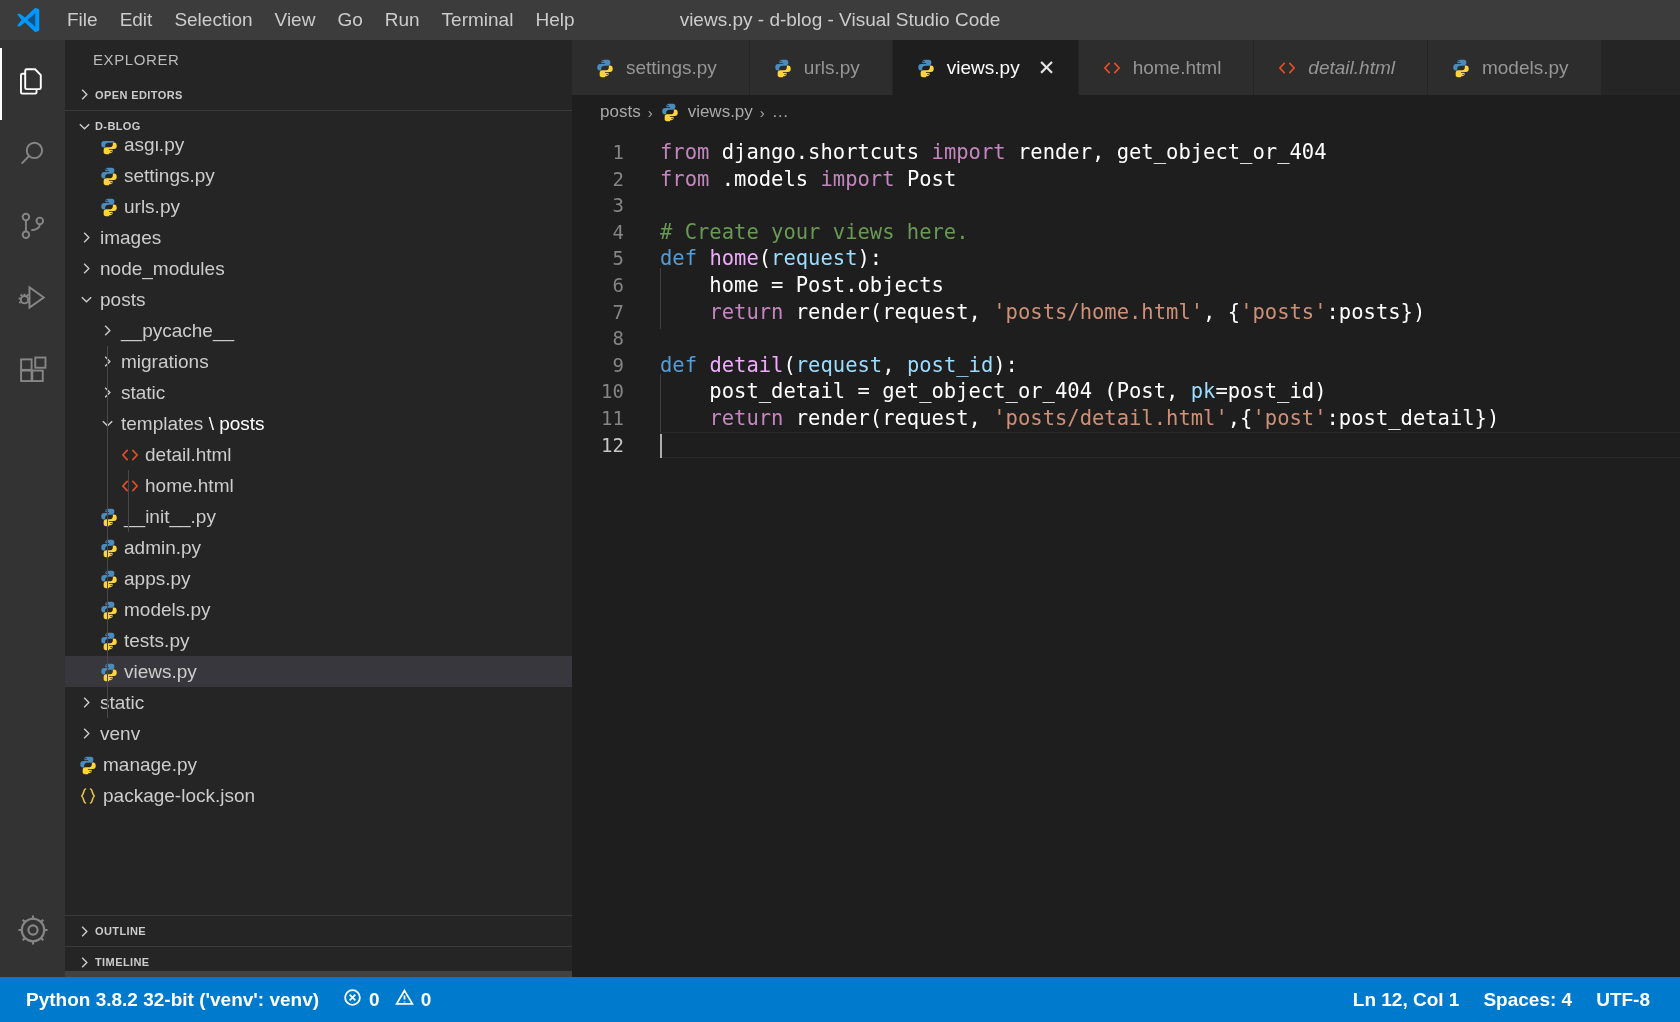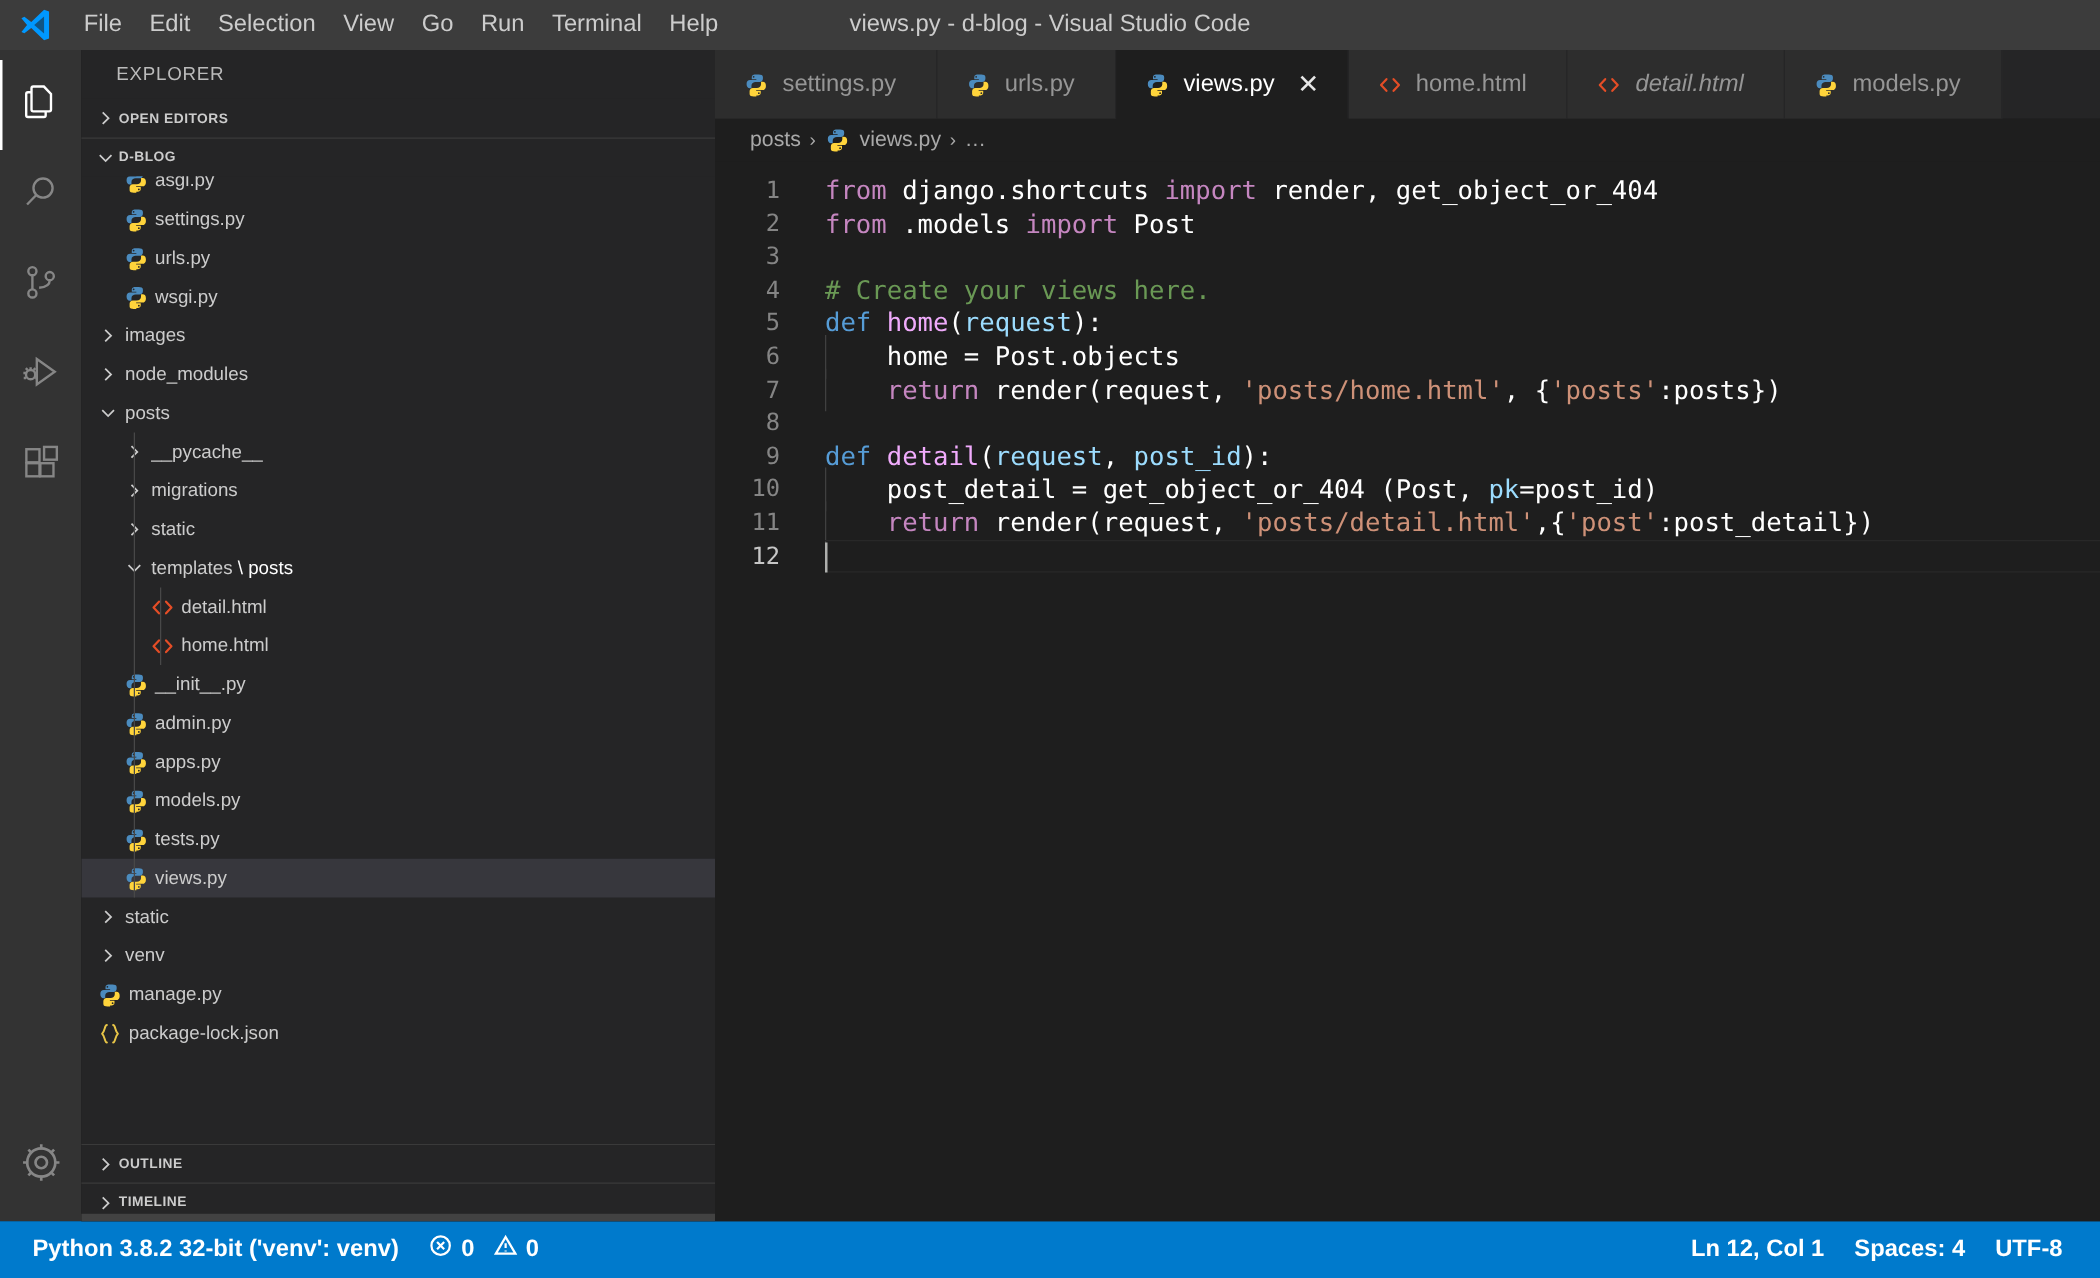--- a/index.html
+++ b/index.html
@@ -94,21 +94,21 @@
   .tree {
     flex: 1 1 auto; overflow: hidden;
     position: relative;
     background: #252526;
   }
   .tree-inner { position: relative; margin-top: -12px; }
 
   .trow {
     height: 31px;
     display: flex; align-items: center;
-    font-size: 15px; color: #cccccc;
+    font-size: 19px; color: #cccccc;
     cursor: pointer; white-space: nowrap;
     position: relative;
   }
   .trow.selected { background: #37373d; }
   .indent { flex: 0 0 auto; height: 100%; }
   .guide {
     position: absolute; top: 0; bottom: 0; width: 1px;
     background: #484848;
   }
   .t-arrow {
@@ -382,30 +382,20 @@
               <div class="indent" style="width: 31px;"></div>
               <div class="t-icon">
                 <svg width="20" height="20" viewBox="0 0 24 24">
                   <path fill="#4b8bbe" d="M11.9 2c-2.4 0-4.2.5-4.2 2.4v2h4.4v.7H6.1C4 7.1 2.7 8.5 2.7 11.1c0 2.6 1.1 4 3.2 4h1.5v-2.4c0-2.2 1.9-3.5 4-3.5h3.9c1.8 0 3.1-1.3 3.1-3.1V4.4C18.4 2.7 16.6 2 14.4 2h-2.5zm-2.4 1.3a.85.85 0 1 1 0 1.7.85.85 0 0 1 0-1.7z"></path>
                   <path fill="#ffd43b" d="M12.1 22c2.4 0 4.2-.5 4.2-2.4v-2h-4.4v-.7h6c2.1 0 3.4-1.4 3.4-4 0-2.6-1.1-4-3.2-4h-1.5v2.4c0 2.2-1.9 3.5-4 3.5h-3.9c-1.8 0-3.1 1.3-3.1 3.1v2.7c0 1.7 1.8 2.4 4 2.4h2.5zm2.4-1.3a.85.85 0 1 1 0-1.7.85.85 0 0 1 0 1.7z"></path>
                 </svg>
               </div>
               <div class="t-label">urls.py</div>
             </div>
             <div class="trow">
-              <div class="indent" style="width: 31px;"></div>
-              <div class="t-icon">
-                <svg width="20" height="20" viewBox="0 0 24 24">
-                  <path fill="#4b8bbe" d="M11.9 2c-2.4 0-4.2.5-4.2 2.4v2h4.4v.7H6.1C4 7.1 2.7 8.5 2.7 11.1c0 2.6 1.1 4 3.2 4h1.5v-2.4c0-2.2 1.9-3.5 4-3.5h3.9c1.8 0 3.1-1.3 3.1-3.1V4.4C18.4 2.7 16.6 2 14.4 2h-2.5zm-2.4 1.3a.85.85 0 1 1 0 1.7.85.85 0 0 1 0-1.7z"></path>
-                  <path fill="#ffd43b" d="M12.1 22c2.4 0 4.2-.5 4.2-2.4v-2h-4.4v-.7h6c2.1 0 3.4-1.4 3.4-4 0-2.6-1.1-4-3.2-4h-1.5v2.4c0 2.2-1.9 3.5-4 3.5h-3.9c-1.8 0-3.1 1.3-3.1 3.1v2.7c0 1.7 1.8 2.4 4 2.4h2.5zm2.4-1.3a.85.85 0 1 1 0-1.7.85.85 0 0 1 0 1.7z"></path>
-                </svg>
-              </div>
-              <div class="t-label">wsgi.py</div>
-            </div>
-            <div class="trow">
               <div class="indent" style="width: 10px;"></div>
               <div class="t-arrow">
                 <svg width="15" height="15" viewBox="0 0 16 16">
                   <path d="M5.5 3 10.5 8 5.5 13"></path>
                 </svg>
               </div>
               <div class="t-label">images</div>
             </div>
             <div class="trow">
               <div class="indent" style="width: 10px;"></div>

